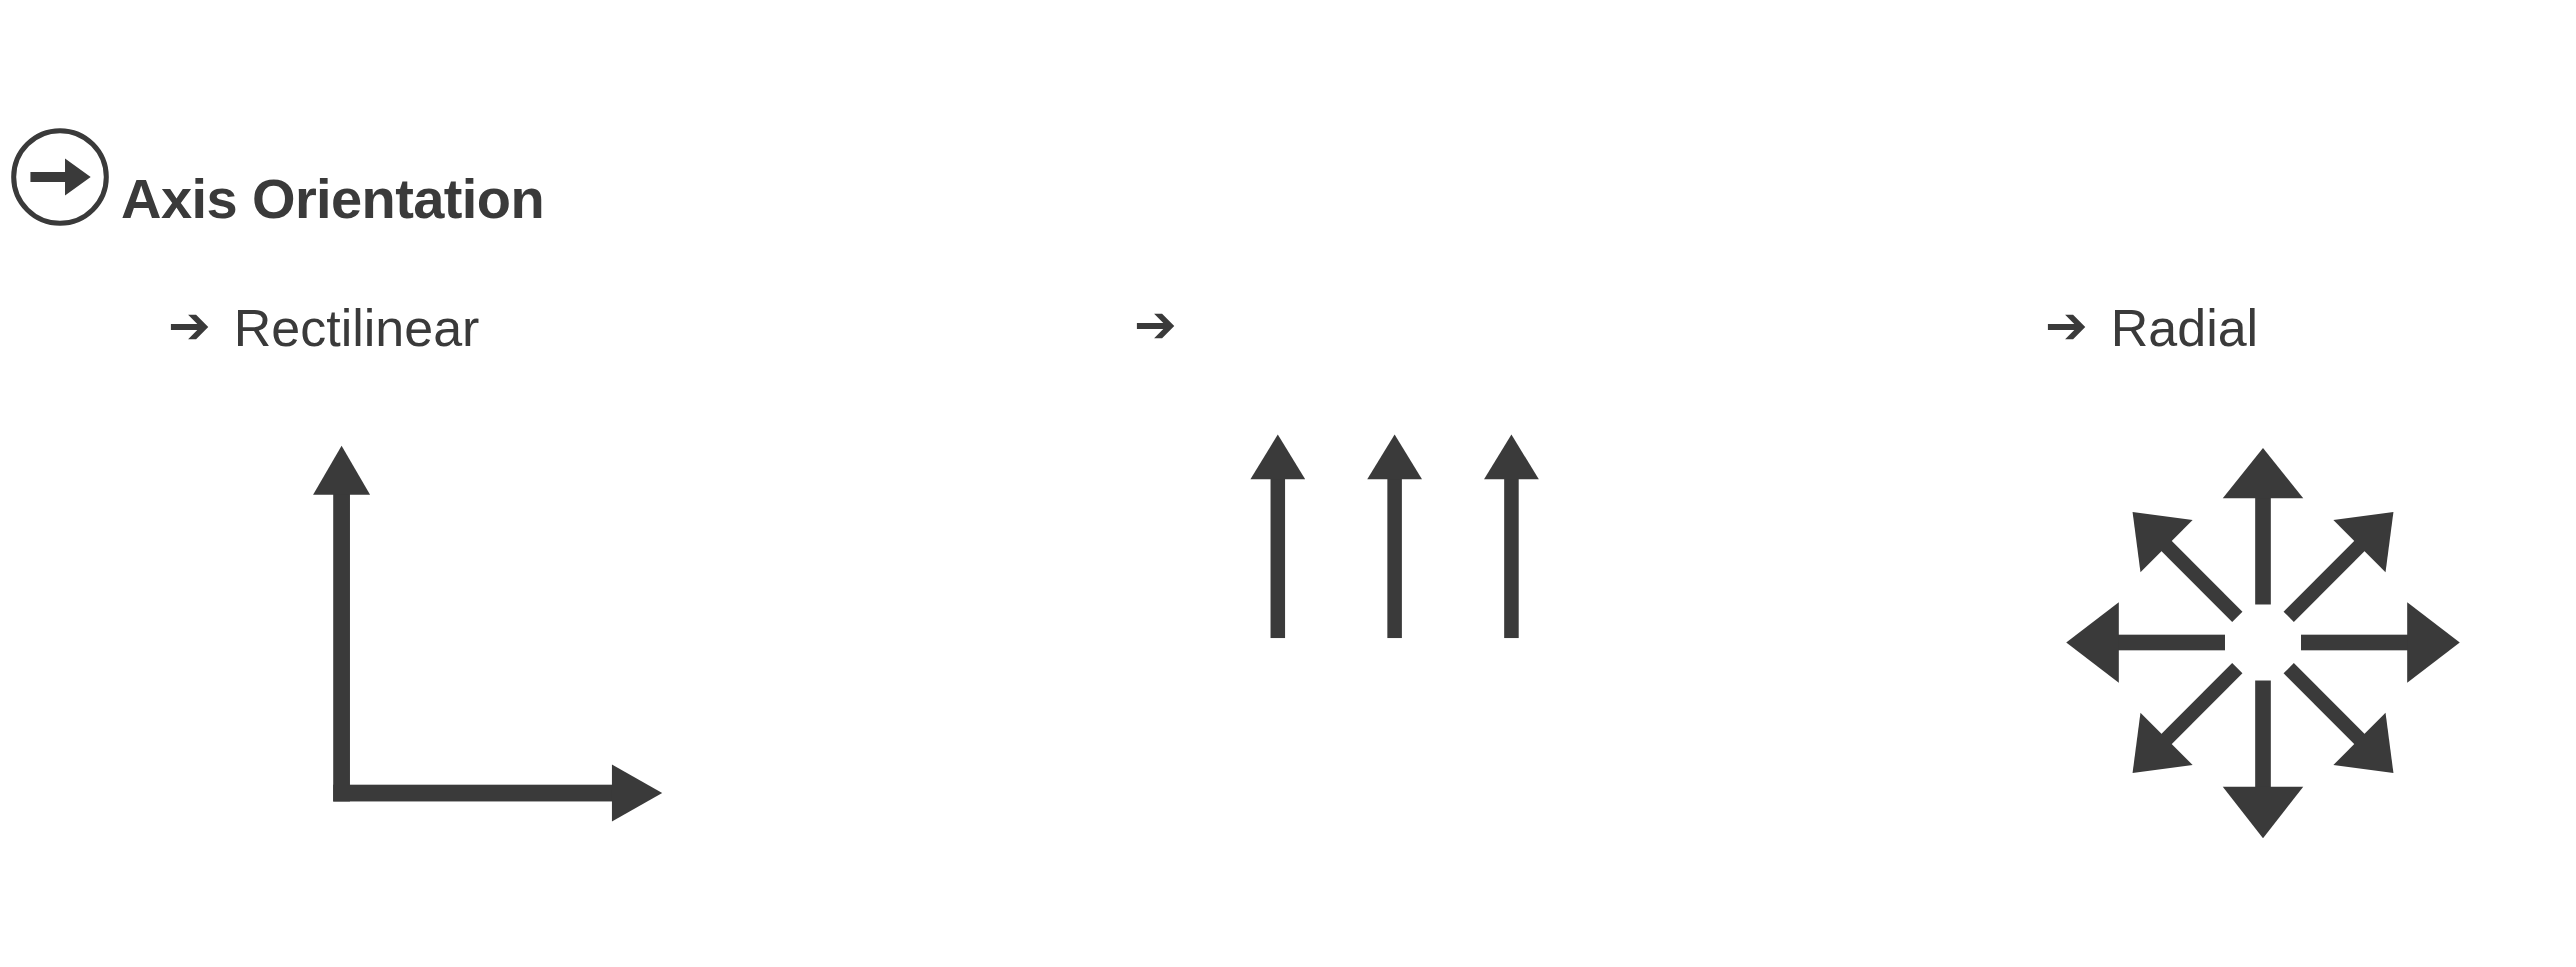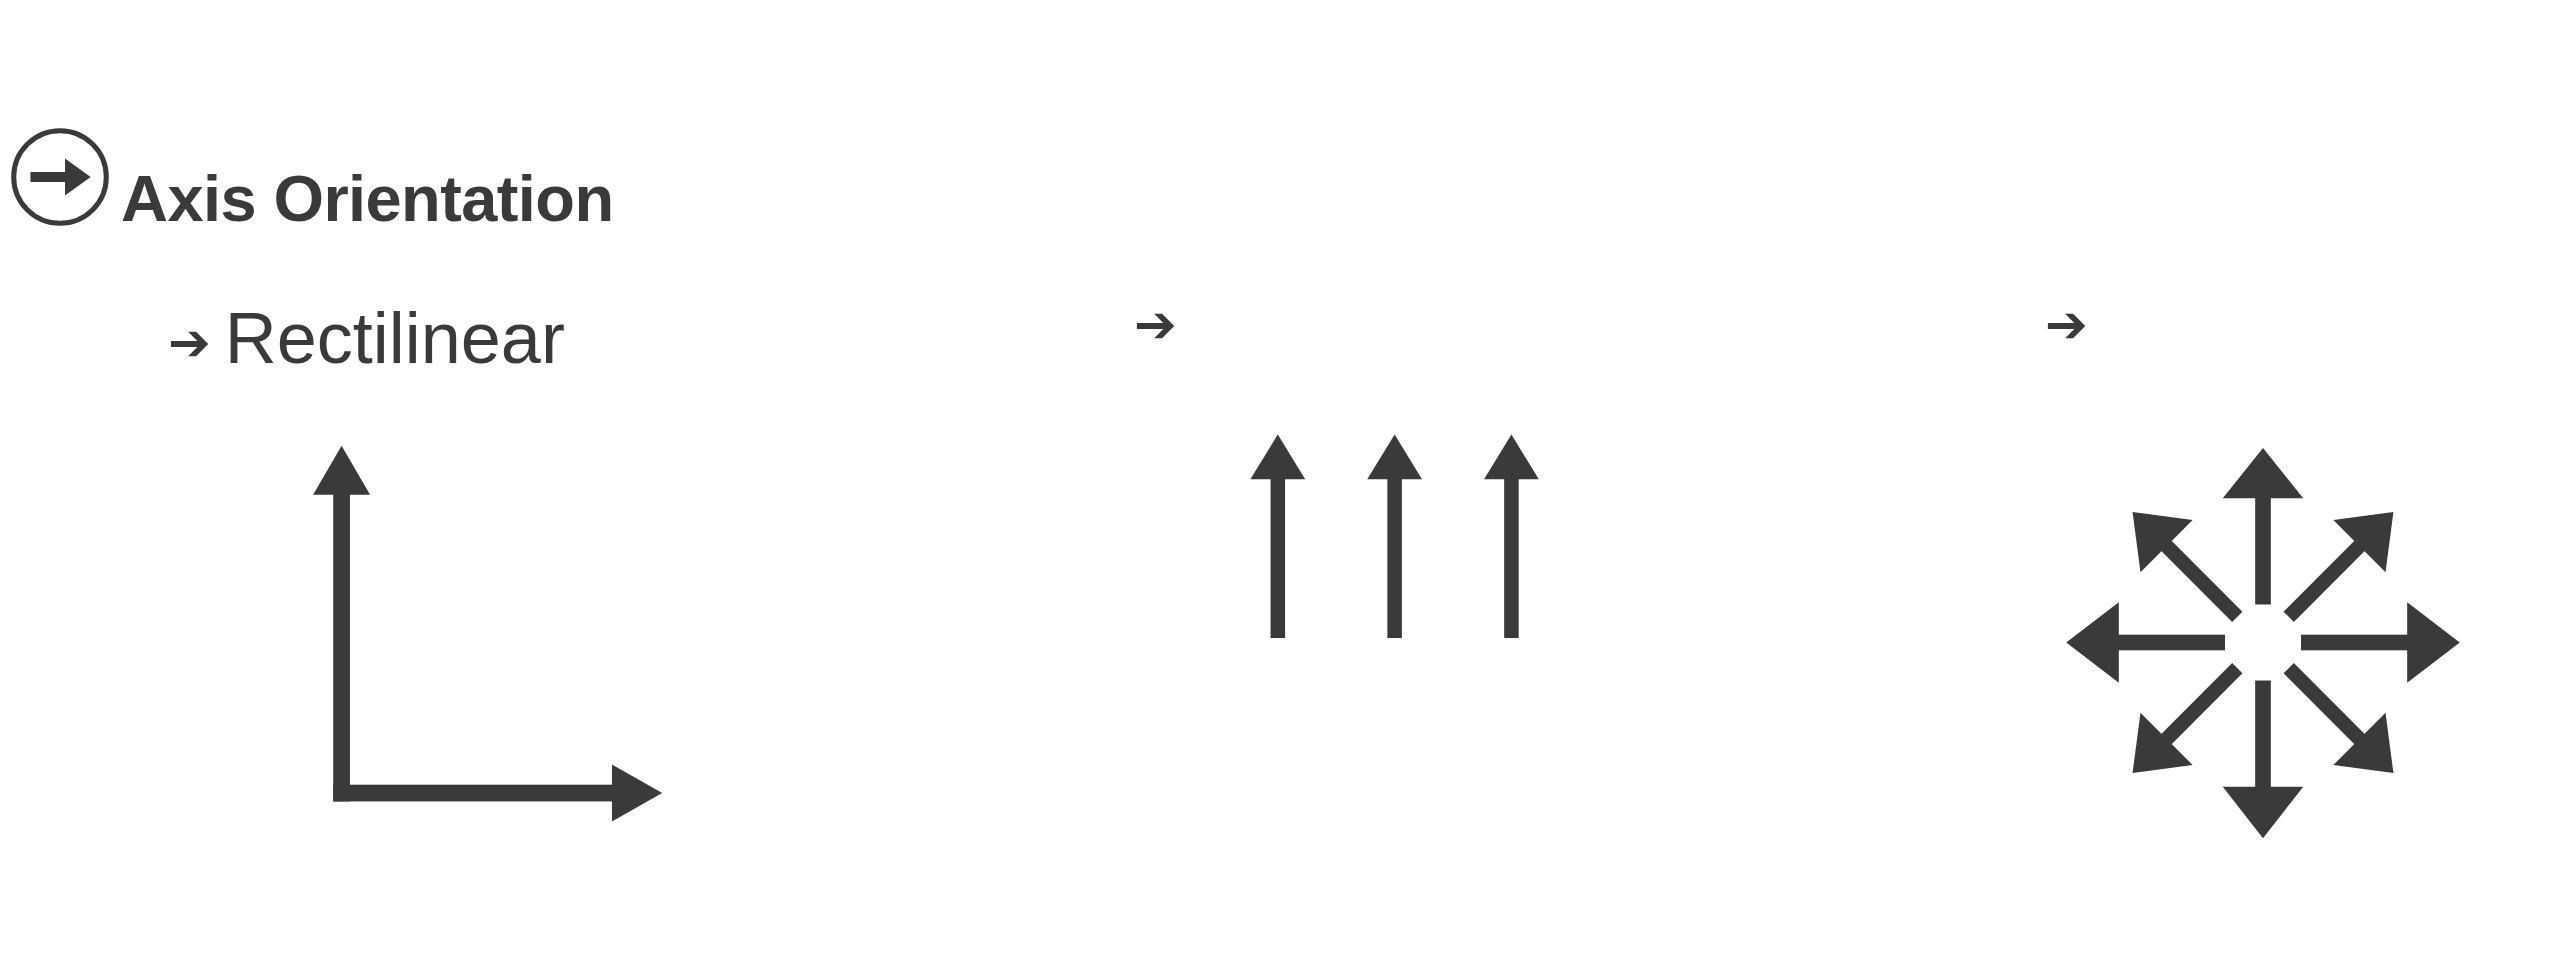--- a/index.html
+++ b/index.html
@@ -26,21 +26,21 @@
     height: 129px;
   }
   .header-icon {
     width: 106px;
     height: 106px;
     flex: 0 0 106px;
     display: block;
     margin-left: 6.7px;
   }
   .header-title {
-    font-size: 65px;
+    font-size: 56px;
     font-weight: bold;
     line-height: 1;
     color: #3a3a3a;
     margin-left: 8.4px;
     white-space: nowrap;
     letter-spacing: -0.6px;
     margin-top: 44px;
   }
 
   
@@ -67,25 +67,25 @@
     white-space: nowrap;
   }
   .col-bullet {
     font-size: 51px;
     line-height: 1;
     color: #3a3a3a;
     display: inline-block;
     transform: translateY(-3.4px);
   }
   .col-label {
-    font-size: 72px;
+    font-size: 52px;
     font-weight: normal;
     line-height: 1;
     color: #3a3a3a;
-    margin-left: 14px;
+    margin-left: 23px;
   }
 
   .col-figure {
     position: relative;
     margin-top: 22.4px;
   }
   .fig-rectilinear { margin-left: 106px; }
   .fig-parallel    { margin-left: 103px; }
   .fig-radial      { margin-left: 0px; }
 
@@ -142,20 +142,21 @@
 
         <rect x="478" y="82" width="26" height="290" fill="#3a3a3a"></rect>
         <path d="M 491 8 L 540 88 L 442 88 Z" fill="#3a3a3a"></path>
       </svg>
     </div>
   </div>
 
   <div class="column col-radial">
     <div class="col-head">
       <span class="col-bullet">➔</span>
+      <span class="col-label">Radial</span>
     </div>
 
     <div class="col-figure fig-radial">
       <svg width="436" height="425" viewBox="-390 -380 780 760">
 
         <g fill="#3a3a3a">
 
           <g transform="rotate(0)">
             <rect x="-14" y="-265" width="28" height="197"></rect>
             <path d="M 0 -348 L 72 -258 L -72 -258 Z"></path>

